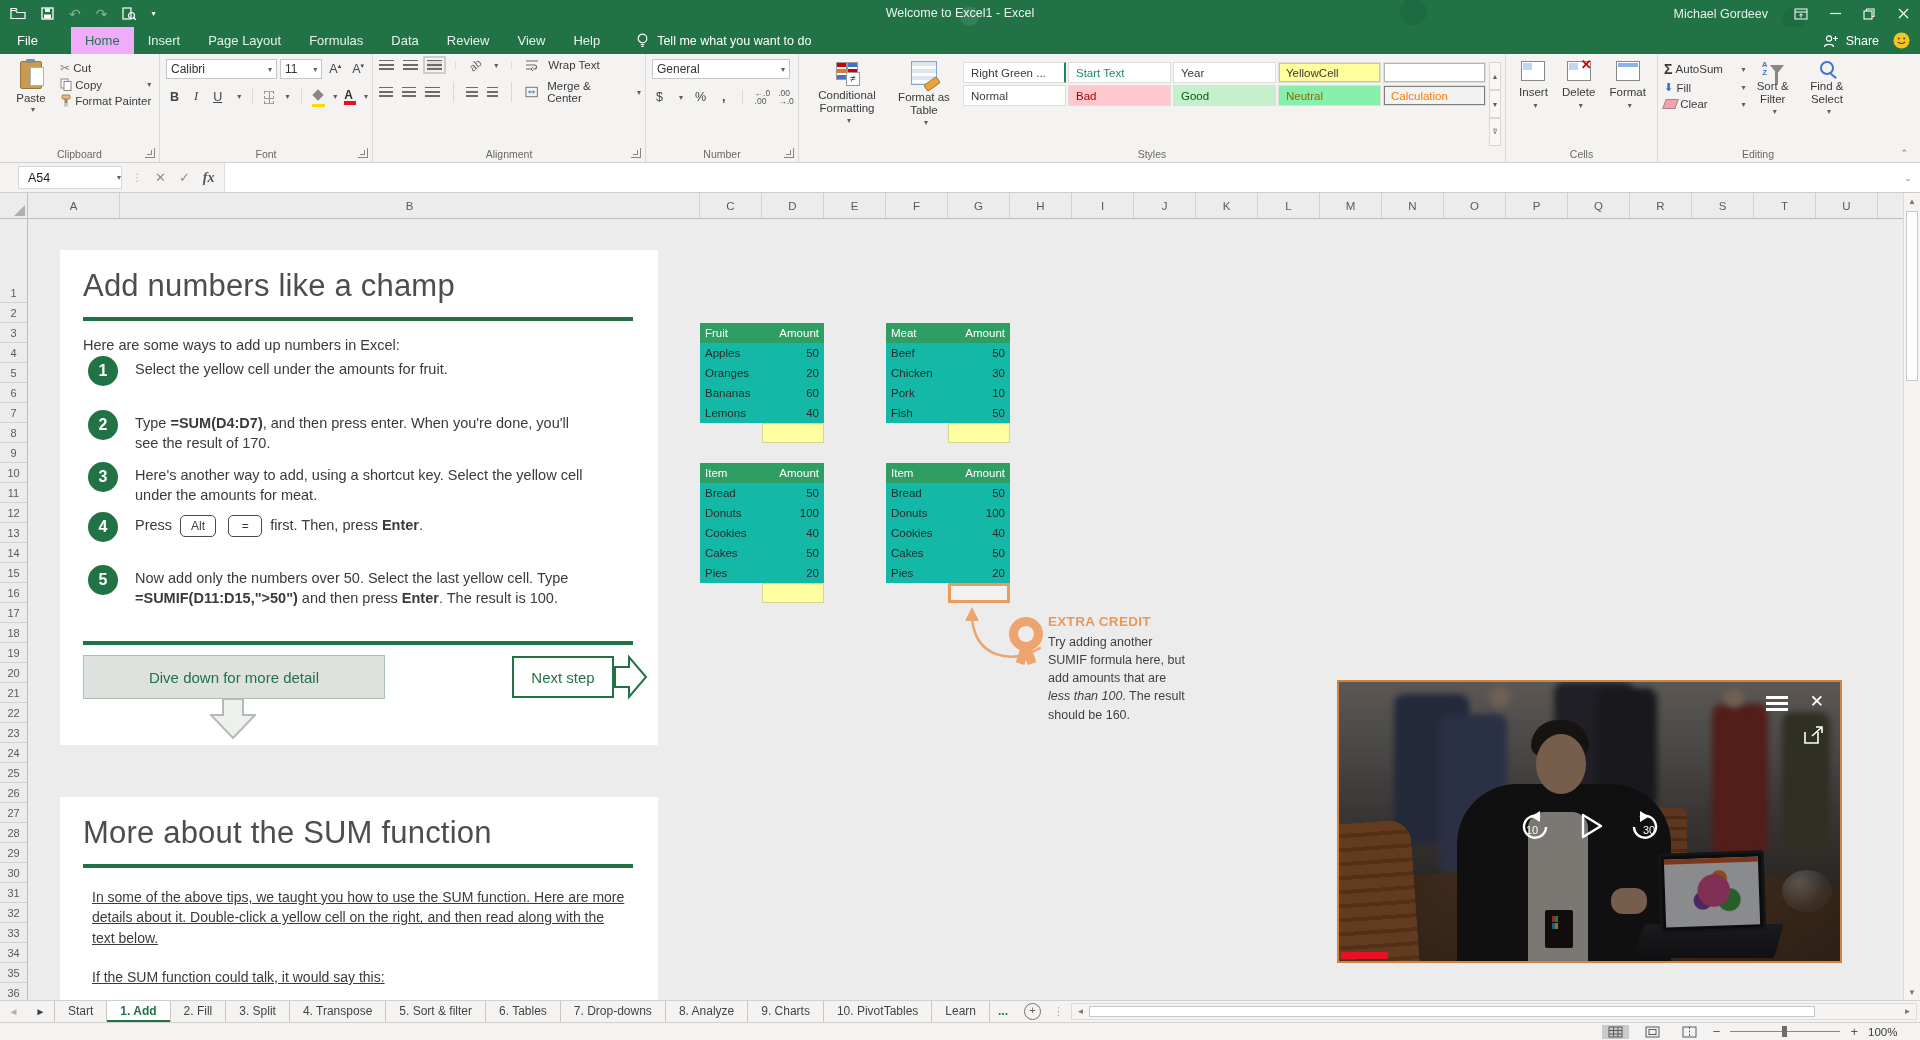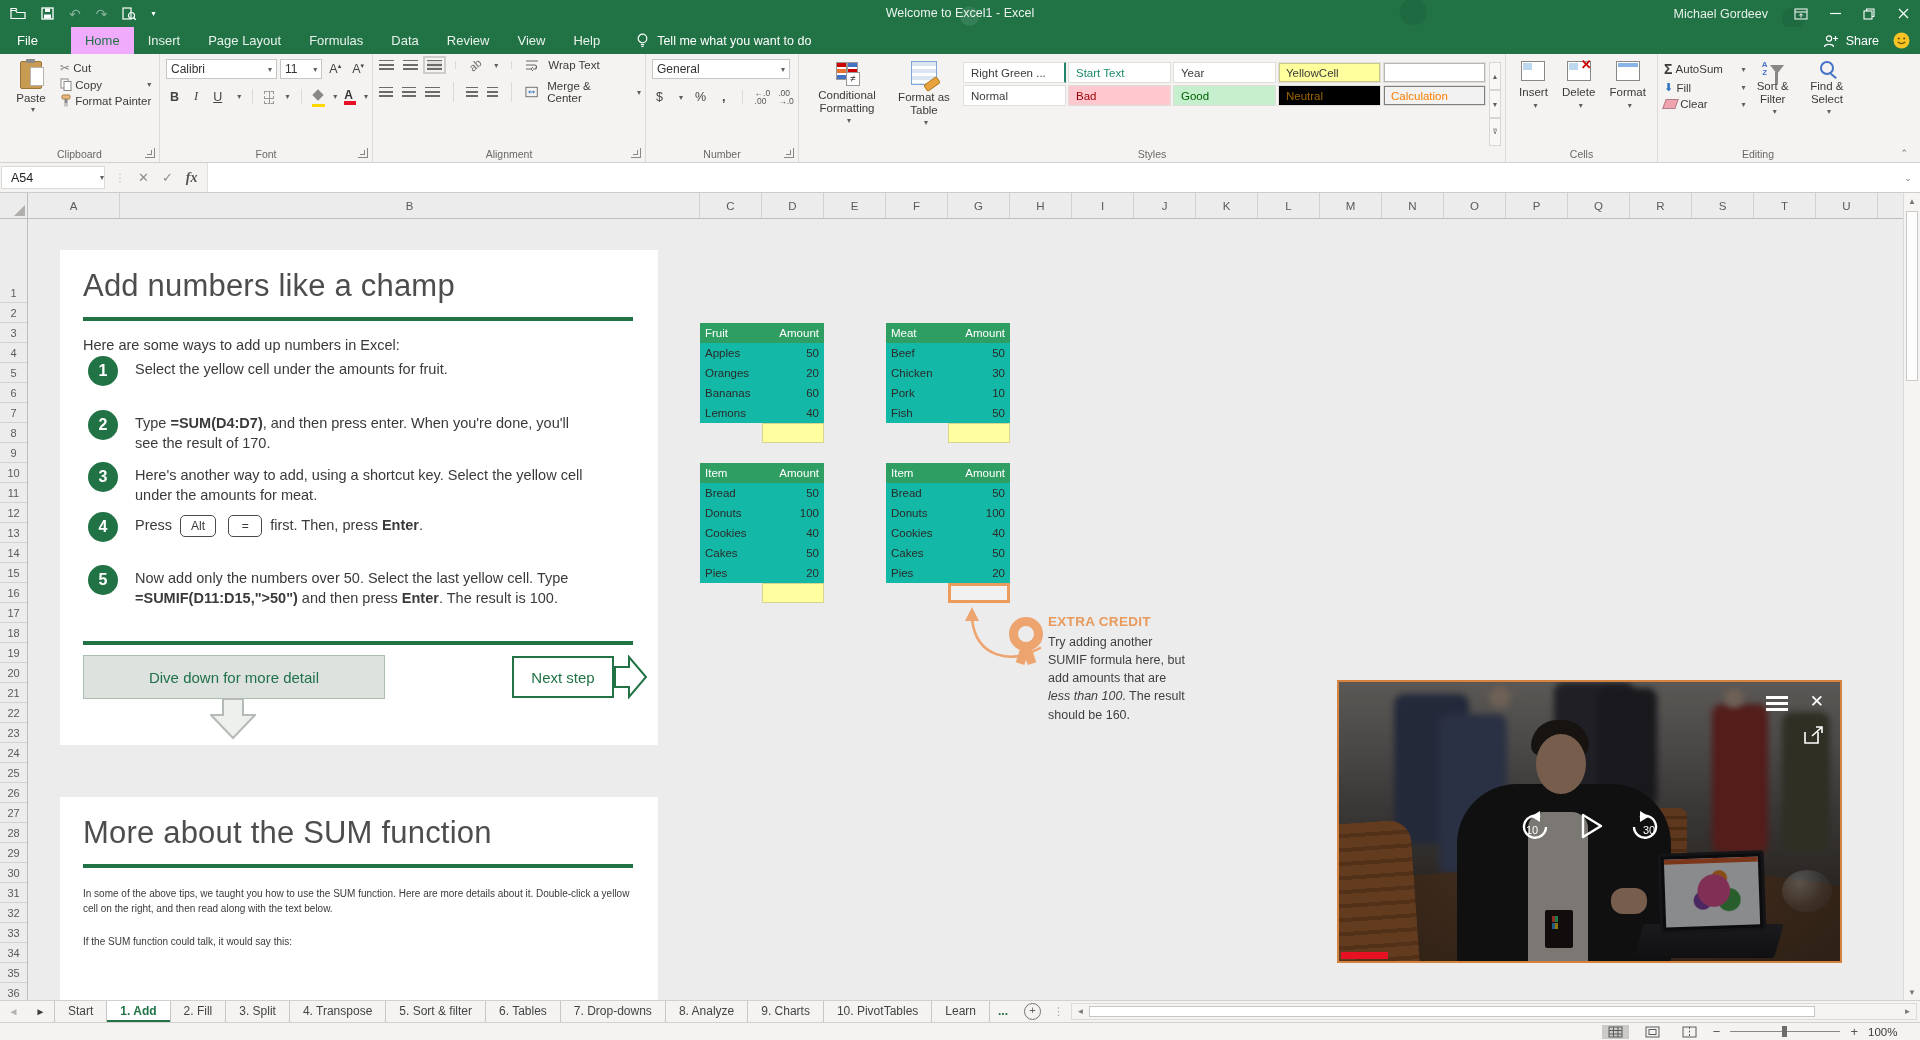--- a/index.html
+++ b/index.html
@@ -93,21 +93,21 @@
   .fillic::after{content:'';position:absolute;left:0;bottom:-3px;width:13px;height:3.5px;background:#ffd800;}
   .fntcol{font-size:12px;font-weight:bold;color:#333;line-height:1;position:relative;padding-bottom:4px;}
   .fntcol::after{content:'';position:absolute;left:0;bottom:0;width:12px;height:3.5px;background:#e81123;}
   .brdic{width:13px;height:13px;box-sizing:border-box;border:1px dashed #9a9896;position:relative;margin-top:2px;}
   .brdic::before{content:'';position:absolute;left:50%;top:0;bottom:0;width:1px;background:#9a9896;}
   .brdic::after{content:'';position:absolute;top:50%;left:0;right:0;height:1px;background:#9a9896;}
 
   
   .fbar{position:absolute;left:0;top:163px;width:1920px;height:30px;background:#f4f3f2;
         border-bottom:1px solid #cfcdcb;display:flex;align-items:center;box-sizing:border-box;}
-  .namebox{width:104px;height:23px;background:#fff;border:1px solid #dcdad8;margin-left:1px;display:flex;
+  .namebox{width:104px;height:23px;background:#fff;border:1px solid #dcdad8;margin-left:18px;display:flex;
            align-items:center;padding-left:9px;font-size:12.5px;color:#222;box-sizing:border-box;}
   .fbtns{display:flex;align-items:center;gap:13px;padding:0 10px;color:#8f8d8b;font-size:13px;}
   .fx{font-family:"Liberation Serif",serif;font-style:italic;font-weight:bold;color:#555;font-size:14px;}
   .finput{flex:1;height:100%;background:#fff;border-left:1px solid #e2e0de;}
   .fexpand{width:24px;height:100%;background:#fff;color:#8a8886;font-size:9px;display:flex;align-items:center;justify-content:center;}
 
   
   .sheet{position:absolute;left:0;top:193px;width:1920px;height:807px;background:#ececec;overflow:hidden;}
   .corner{position:absolute;left:0;top:0;width:28px;height:26px;background:#ececec;border-right:1px solid #bdbdbd;
           border-bottom:1px solid #bdbdbd;box-sizing:border-box;}
@@ -143,21 +143,21 @@
            display:flex;align-items:center;justify-content:center;flex:none;}
   .steptext{width:460px;font-size:14.5px;color:#3a3a3a;line-height:1.38;padding-top:3px;}
   .keycap{display:inline-block;border:1px solid #4a4a4a;border-radius:5px;background:#fff;padding:0 10px;
           margin:0 4px;font-size:12px;line-height:20px;min-width:12px;text-align:center;vertical-align:middle;}
   .divebtn{position:absolute;left:23px;top:405px;width:302px;height:44px;background:#dee2de;border:1px solid #a9bfb0;
            color:#20714b;font-size:15px;display:flex;align-items:center;justify-content:center;box-sizing:border-box;}
   .divearrow{position:absolute;left:150px;top:448px;}
   .nextbtn{position:absolute;left:452px;top:406px;width:102px;height:42px;background:#fff;border:2px solid #217346;
            color:#217346;font-size:15px;display:flex;align-items:center;justify-content:center;box-sizing:border-box;}
   .nextarrow{position:absolute;left:554px;top:405px;}
-  .para{margin:19px 28px 0 23px;font-size:10px;color:#3a3a3a;line-height:1.45;}
+  .para{margin:19px 28px 0 32px;font-size:14px;color:#3a3a3a;line-height:1.45;text-decoration:underline;}
 
   
   .tbl{position:absolute;width:124px;font-size:11.5px;color:#2b2b2b;}
   .tbl-fruit{left:672px;top:104px;} .tbl-meat{left:858px;top:104px;}
   .tbl-items1{left:672px;top:244px;} .tbl-items2{left:858px;top:244px;}
   .t-row{display:flex;height:20px;line-height:20px;background:#14b8a6;}
   .t-head{background:#2f9e63;color:#fff;}
   .t-cell{width:62px;padding:0 5px;box-sizing:border-box;overflow:hidden;white-space:nowrap;flex:none;}
   .t-cell.num{text-align:right;}
   .t-sum{margin-left:62px;width:62px;height:20px;box-sizing:border-box;}
@@ -471,21 +471,21 @@
             <div class="gcell" style="color: rgb(59, 59, 59); background: rgb(255, 255, 255);">Right Green ...</div>
             <div class="gcell" style="color: rgb(30, 138, 110); background: rgb(255, 255, 255);">Start Text</div>
             <div class="gcell" style="color: rgb(59, 59, 59); background: rgb(255, 255, 255);">Year</div>
             <div class="gcell" style="color: rgb(59, 59, 59); background: rgb(255, 255, 158); box-shadow: rgb(201, 201, 138) 0px 0px 0px 1px inset;">YellowCell</div>
             <div class="gcell" style="color: rgb(59, 59, 59); background: rgb(255, 255, 255); box-shadow: rgb(184, 182, 180) 0px 0px 0px 1px inset;"></div>
           </div>
         <div class="grow" id="gallery2">
             <div class="gcell" style="color: rgb(59, 59, 59); background: rgb(255, 255, 255);">Normal</div>
             <div class="gcell" style="color: rgb(156, 0, 6); background: rgb(255, 199, 206);">Bad</div>
             <div class="gcell" style="color: rgb(0, 97, 0); background: rgb(198, 239, 206);">Good</div>
-            <div class="gcell" style="color: rgb(156, 101, 0); background: #000000;">Neutral</div>
+            <div class="gcell" style="color: rgb(156, 101, 0); background: #86efac;">Neutral</div>
             <div class="gcell" style="color: rgb(250, 125, 0); background: rgb(242, 242, 242); box-shadow: rgb(127, 127, 127) 0px 0px 0px 1px inset;">Calculation</div>
           </div>
       </div>
       <div class="garrows">
         <div>▲</div>
         <div>▼</div>
         <div>⊽</div>
       </div>
       <div class="glabel">Styles</div>
     </div>

